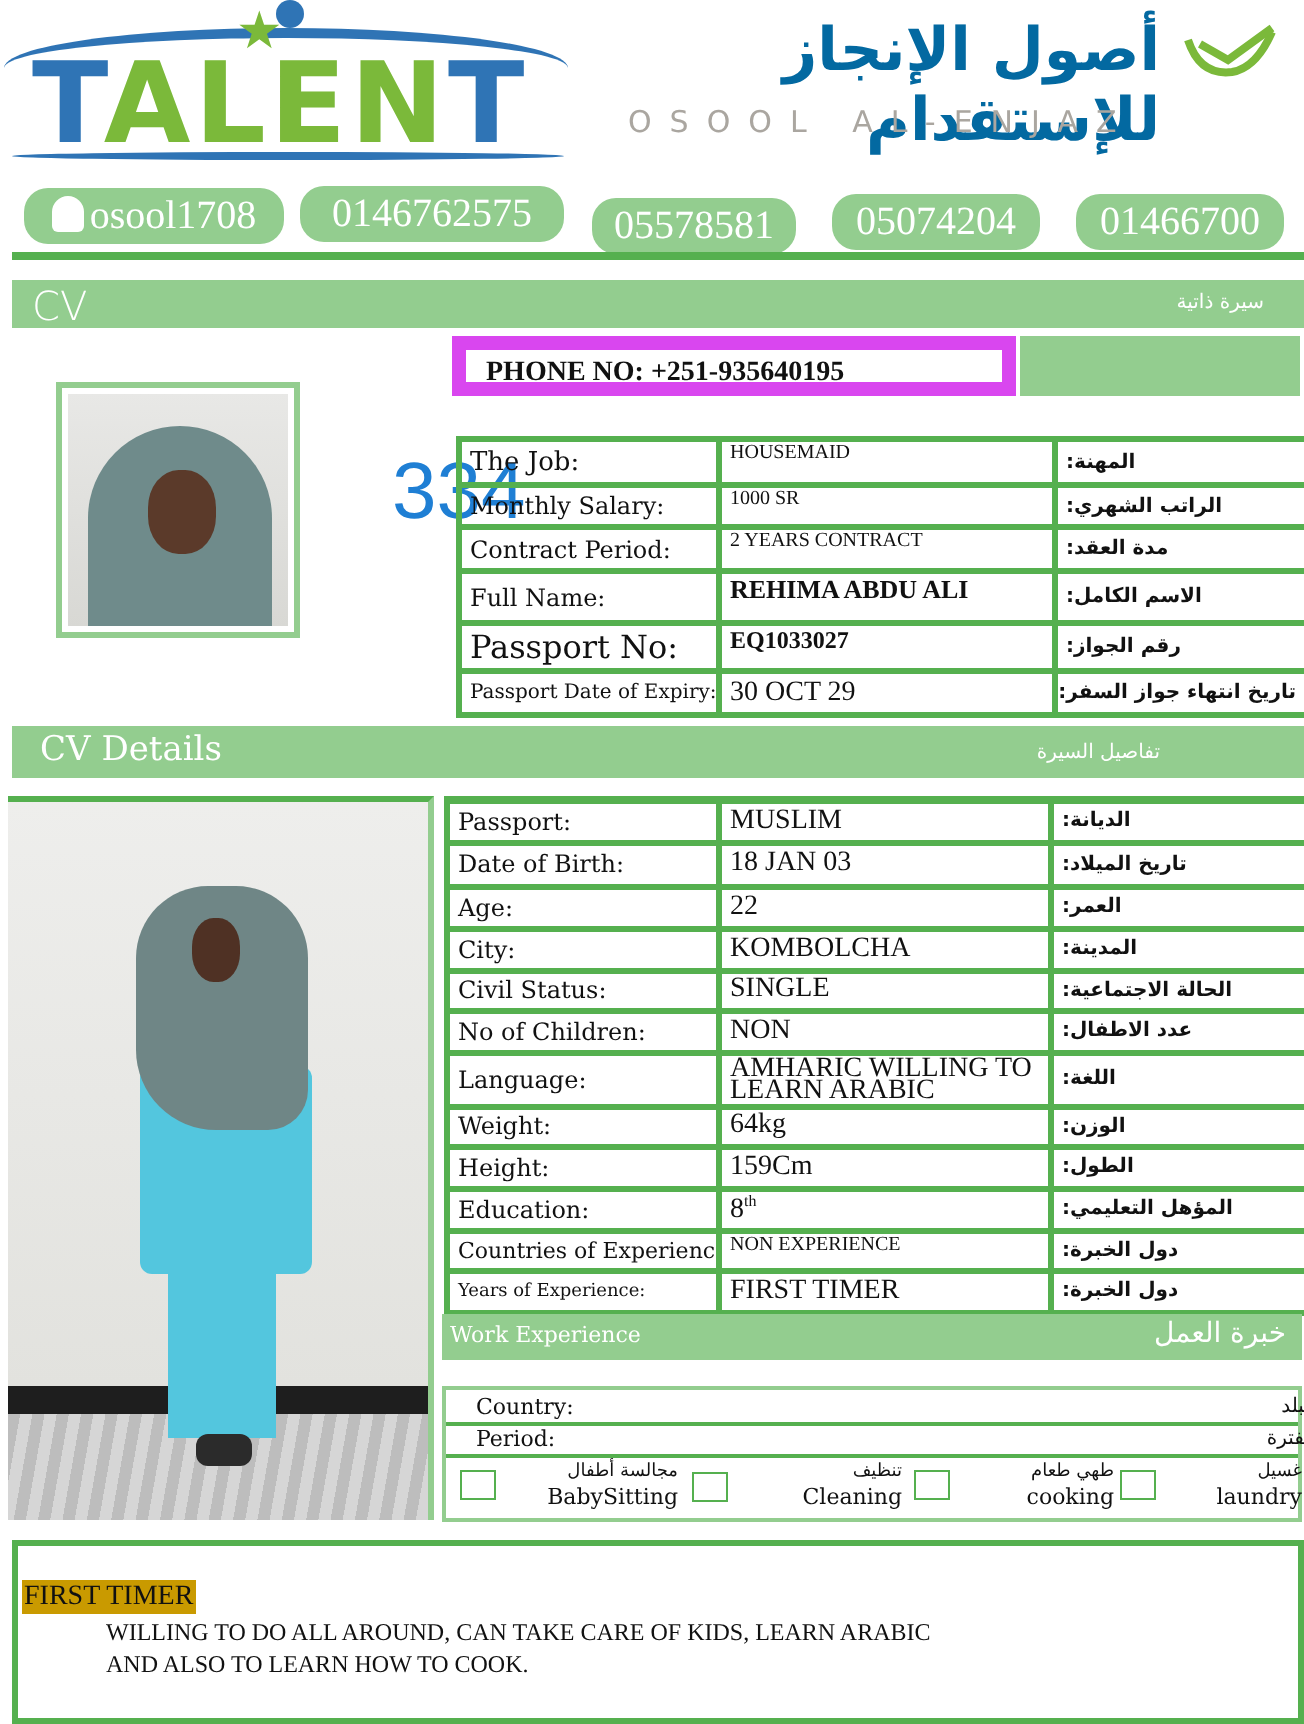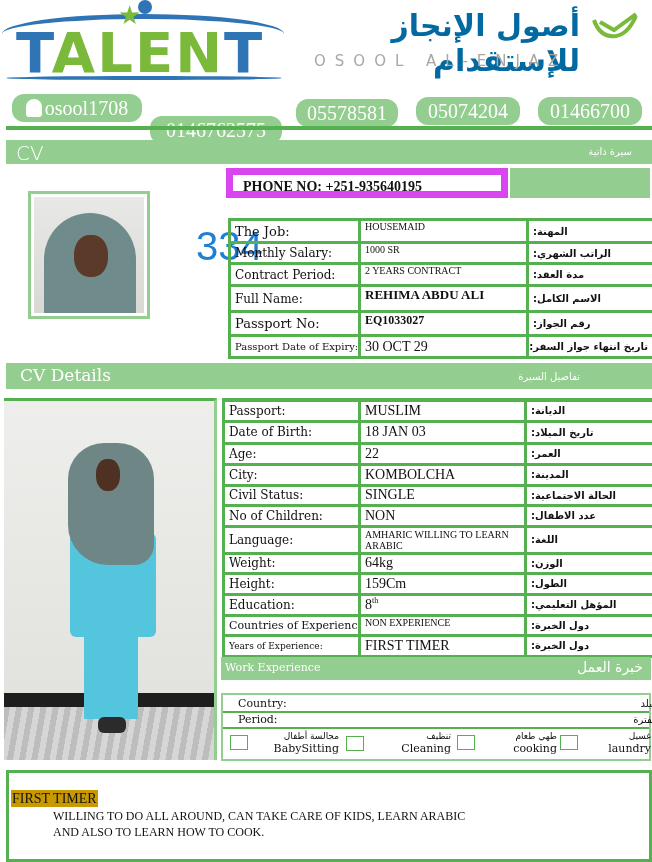--- a/index.html
+++ b/index.html
@@ -89,21 +89,21 @@
 <div class="abs osool-logo">
   <div class="osool-ar">أصول الإنجاز للإستقدام</div>
   <svg class="osool-check" viewBox="0 0 50 28">
     <path d="M4 8 Q10 26 26 24 Q38 22 46 4" fill="none" stroke="#7bb93a" stroke-width="4"></path>
     <path d="M10 10 L24 18 L46 2" fill="none" stroke="#7bb93a" stroke-width="4"></path>
   </svg>
   <div class="osool-en">OSOOL AL-ENJAZ</div>
 </div>
 
 <div class="pill" style="left:12px; top:94px; width:130px;"><span class="ghost"></span><span>osool1708</span></div>
-<div class="pill" style="left:150px; top:93px; width:132px;margin-top:23px;"><span>0146762575</span></div>
+<div class="pill" style="left:150px; top:93px; width:132px;"><span>0146762575</span></div>
 <div class="pill" style="left:296px; top:99px; width:102px;"><span>05578581</span></div>
 <div class="pill" style="left:416px; top:97px; width:104px;"><span>05074204</span></div>
 <div class="pill" style="left:538px; top:97px; width:104px;"><span>01466700</span></div>
 <div class="abs top-rule"></div>
 
 <div class="bar" style="left:6px; top:140px; width:646px; height:24px;">
   <span class="en" style="top:1px; font-size:20px; font-weight:300;">CV</span>
   <span class="ar" style="top:6px; font-size:10px; letter-spacing:2px;">سيرة ذاتية</span>
 </div>
 
@@ -139,21 +139,21 @@
     <td class="lbl">Contract Period:</td>
     <td class="val small">2 YEARS CONTRACT</td>
     <td class="ar">مدة العقد:</td>
   </tr>
   <tr style="height:26px">
     <td class="lbl">Full Name:</td>
     <td class="val bold" style="font-size:13px; vertical-align:top;">REHIMA ABDU ALI</td>
     <td class="ar">الاسم الكامل:</td>
   </tr>
   <tr style="height:24px">
-    <td class="lbl" style="font-size:13px">Passport No:</td>
+    <td class="lbl" style="font-size:16px">Passport No:</td>
     <td class="val bold" style="font-size:12px; vertical-align:top;">EQ1033027</td>
     <td class="ar">رقم الجواز:</td>
   </tr>
   <tr style="height:22px">
     <td class="lbl" style="font-size:10px">Passport Date of Expiry:</td>
     <td class="val">30 OCT 29</td>
     <td class="ar">تاريخ انتهاء جواز السفر:</td>
   </tr>
 </tbody>
   </table>
@@ -206,21 +206,21 @@
     <td class="val">SINGLE</td>
     <td class="ar">الحالة الاجتماعية:</td>
   </tr>
   <tr style="height:21px">
     <td class="lbl">No of Children:</td>
     <td class="val">NON</td>
     <td class="ar">عدد الاطفال:</td>
   </tr>
   <tr style="height:27px">
     <td class="lbl">Language:</td>
-    <td class="val small" style="font-size:10px; vertical-align:middle;">AMHARIC WILLING TO LEARN ARABIC</td>
+    <td class="val small" style="font-size:14px; vertical-align:middle;">AMHARIC WILLING TO LEARN ARABIC</td>
     <td class="ar">اللغة:</td>
   </tr>
   <tr style="height:20px">
     <td class="lbl">Weight:</td>
     <td class="val">64kg</td>
     <td class="ar">الوزن:</td>
   </tr>
   <tr style="height:21px">
     <td class="lbl">Height:</td>
     <td class="val">159Cm</td>

